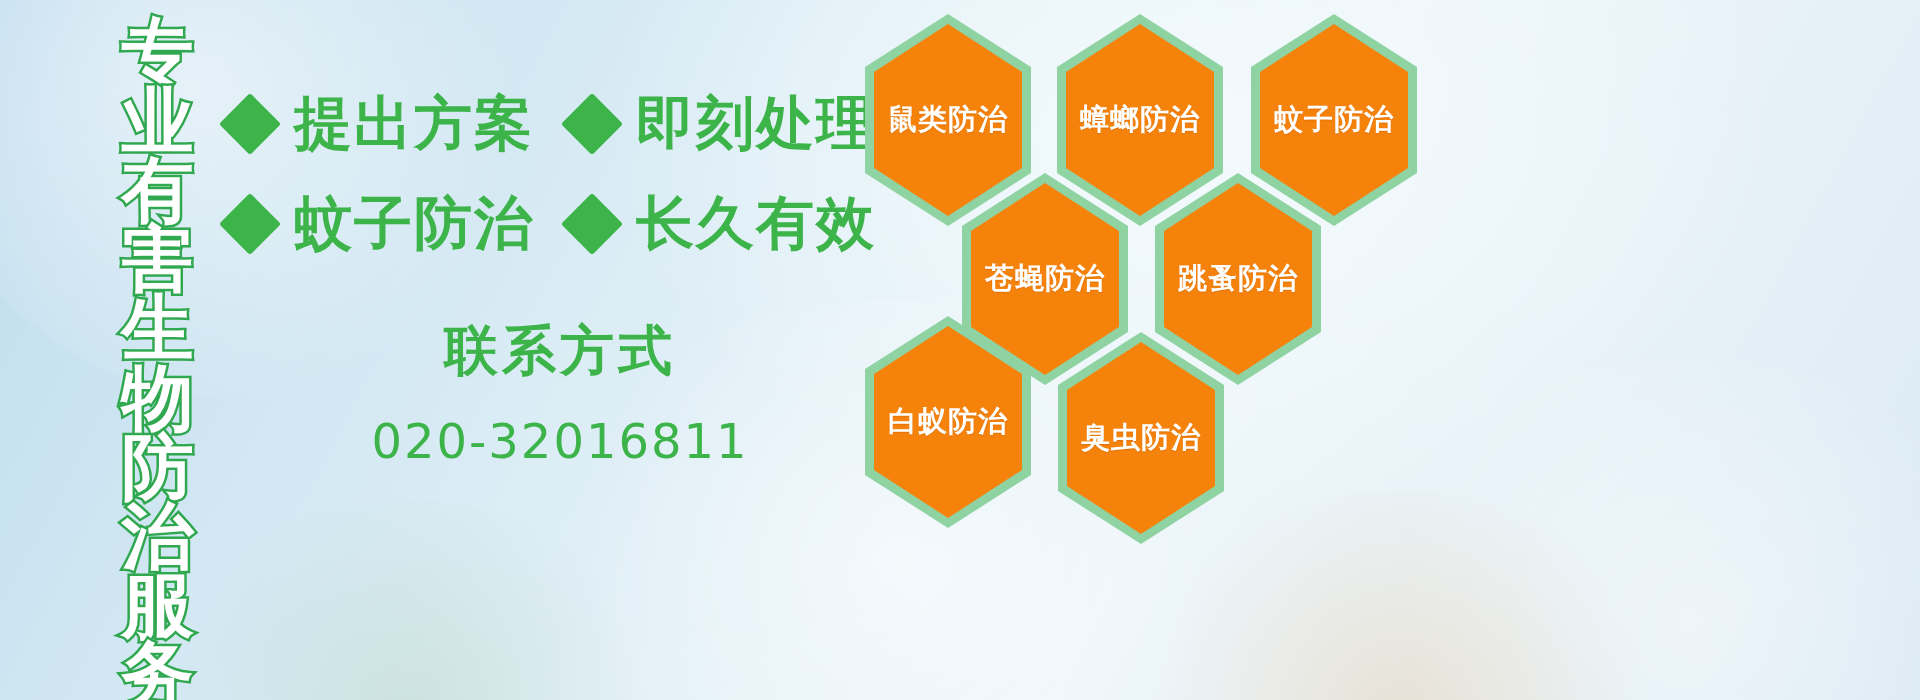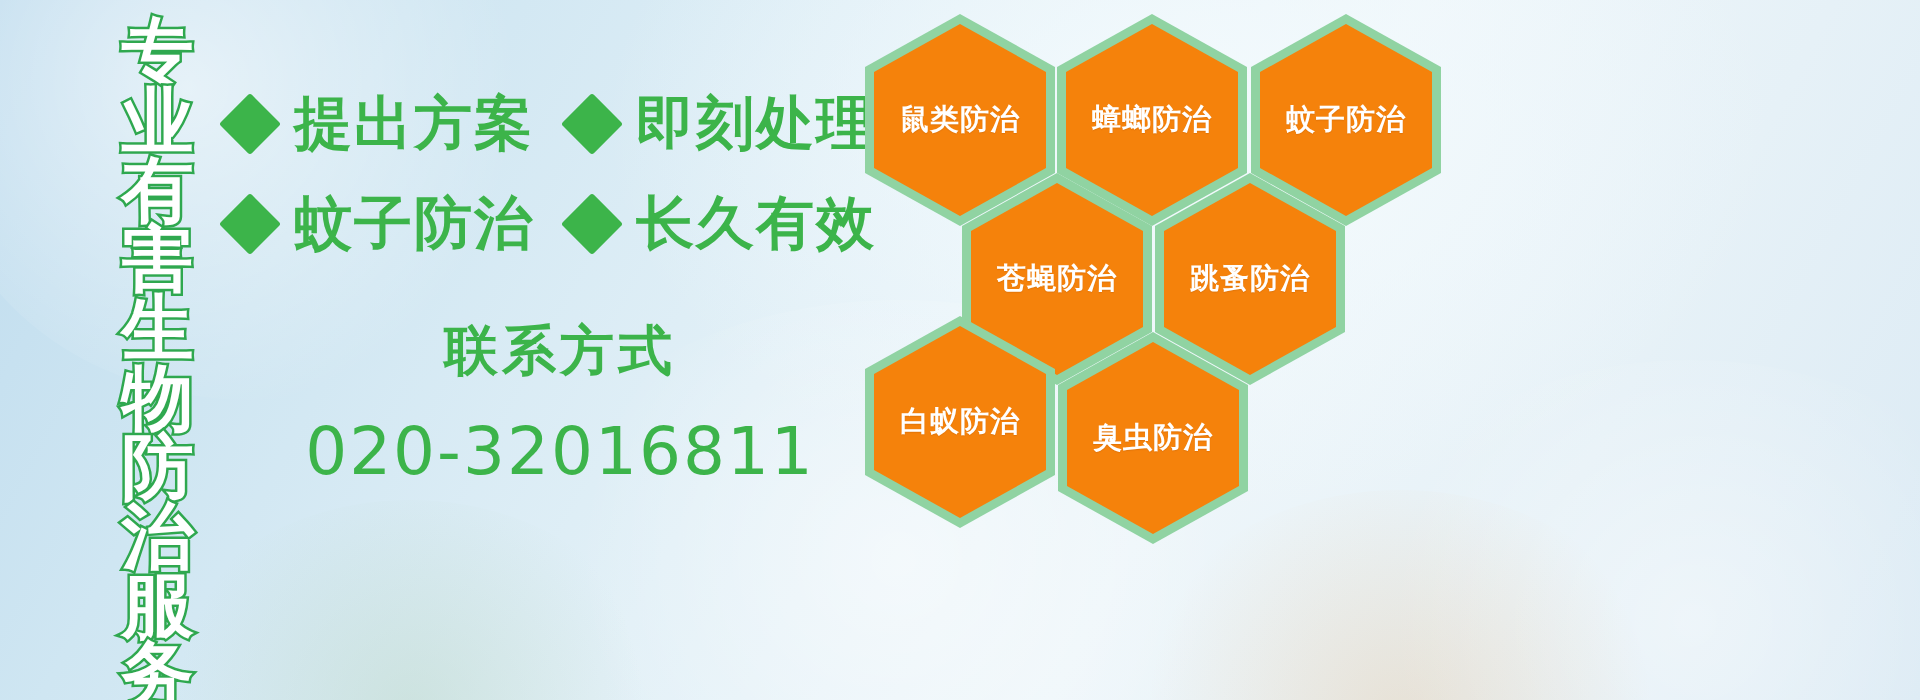--- a/index.html
+++ b/index.html
@@ -51,29 +51,29 @@
   }
 
   
   .contact{position:absolute;left:300px;top:315px;width:520px;text-align:center;}
   .contact-title{
     font-size:54px;font-weight:bold;color:#3cb44a;letter-spacing:4px;
     font-family:"DejaVu Sans","Liberation Sans",sans-serif;
     margin-bottom:24px;
   }
   .phone{
-    font-size:66px;color:#3cb44a;letter-spacing:2px;line-height:1.22;
+    font-size:48px;color:#3cb44a;letter-spacing:2px;line-height:1.22;
     font-family:"DejaVu Sans","Liberation Sans",sans-serif;
     font-weight:400;
   }
 
   
   .hexgrid{position:absolute;left:855px;top:0;width:620px;height:700px;}
   .hex{
-    position:absolute;width:190px;height:212px;
+    position:absolute;width:166px;height:212px;
     display:flex;align-items:center;justify-content:center;
   }
   .hex .shape{
     position:absolute;inset:0;
     background:#90d3a2;
     clip-path:polygon(50% 0%,100% 25%,100% 75%,50% 100%,0% 75%,0% 25%);
   }
   .hex .inner{
     position:absolute;left:9px;top:10px;right:9px;bottom:10px;
     background:#f5820b;

